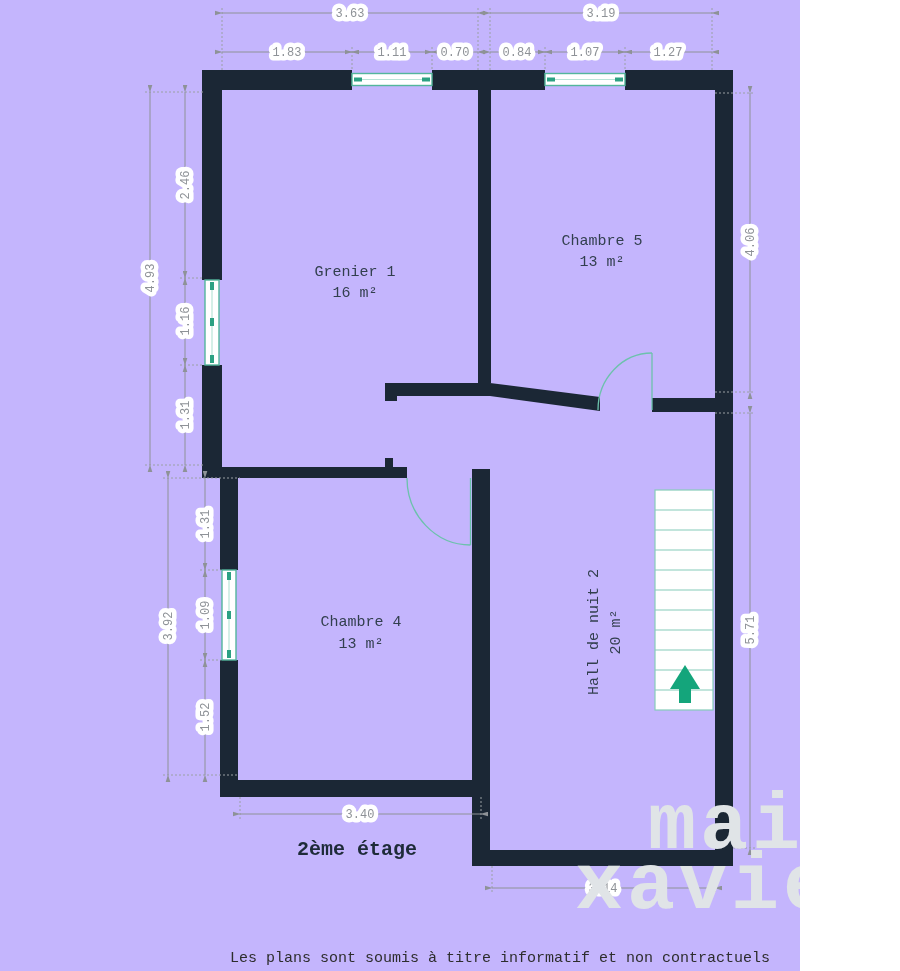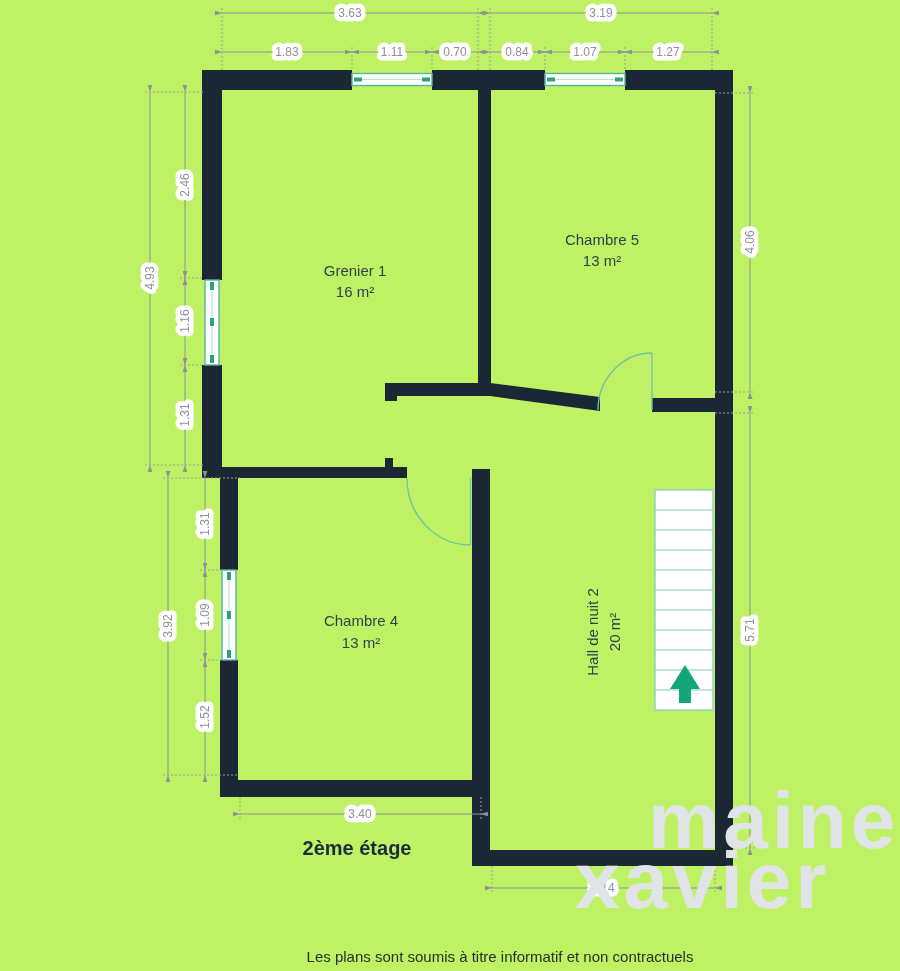--- a/index.html
+++ b/index.html
@@ -1,17 +1,17 @@
 <!DOCTYPE html>
 <html><head>
 <meta charset="utf-8">
 <style>
   html,body{margin:0;padding:0;background:#fff;}
-  .page{position:relative;width:900px;height:971px;background:#bef264;overflow:hidden;
-        font-family:Liberation Sans, sans-serif;}
+  .page{position:relative;width:800px;height:971px;background:#c4b5fd;overflow:hidden;
+        font-family:Liberation Mono, monospace;}
   svg{display:block;}
   
   .wall{fill:#1b2735;stroke:none;}
   
   .dimline{stroke:#8e9297;stroke-width:1;fill:none;}
   .ext{stroke:#9aa0a4;stroke-width:1;fill:none;stroke-dasharray:2 2;}
   .dimtext{font-size:12px;fill:#8e9297;text-anchor:middle;
            paint-order:stroke;stroke:#ffffff;stroke-width:9px;stroke-linejoin:round;}
   
   .roomname{font-size:15px;fill:#323f4e;text-anchor:middle;}

